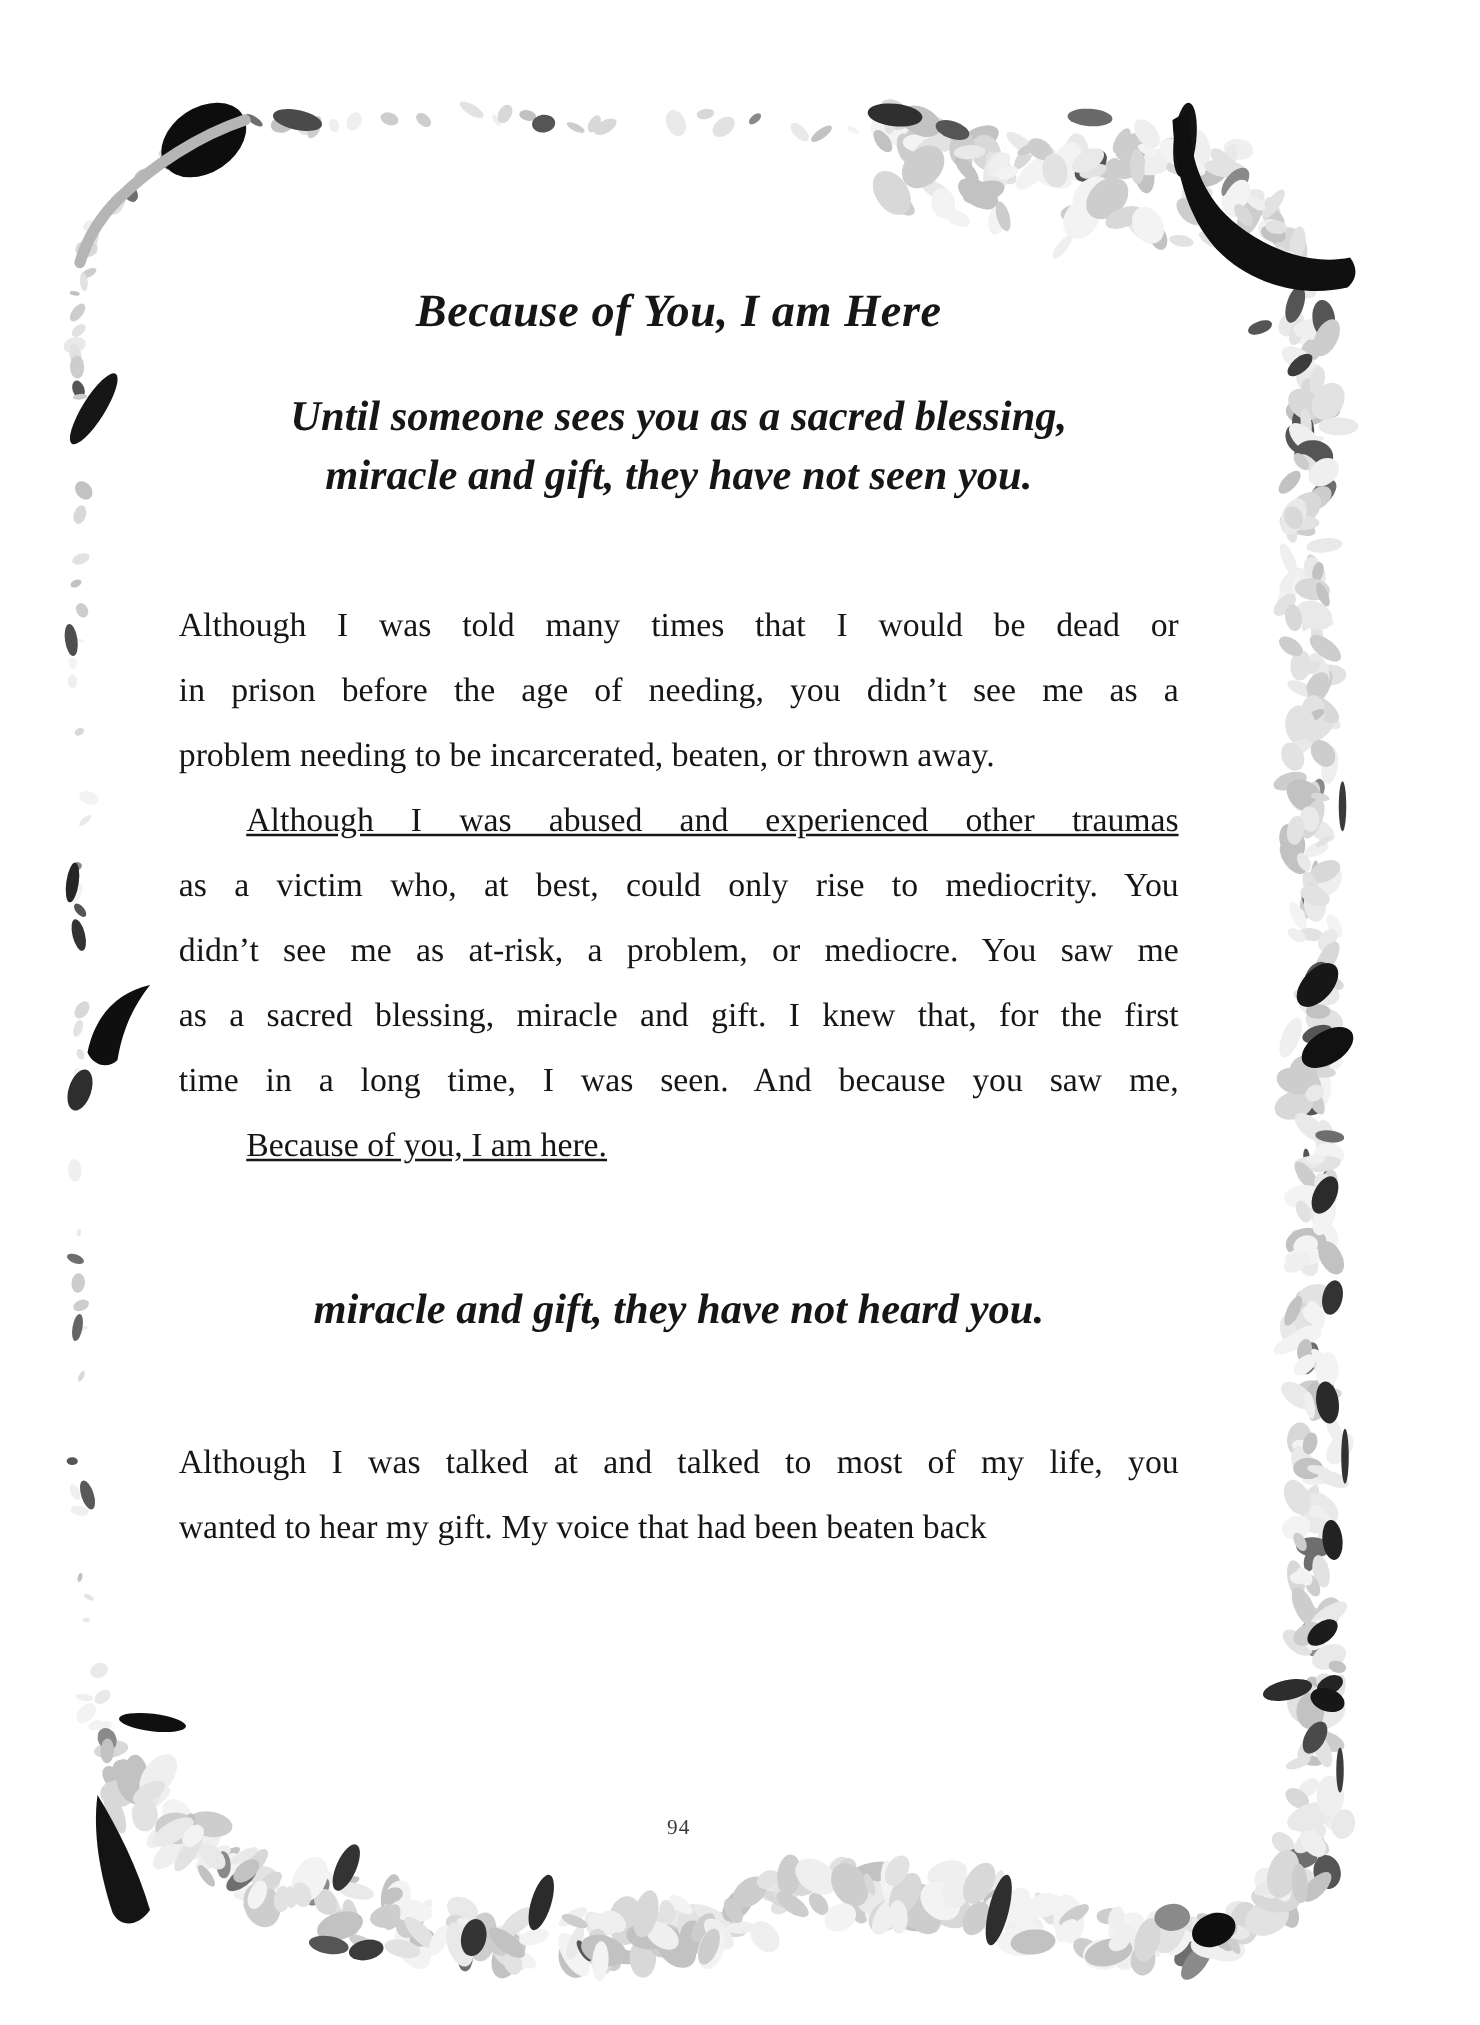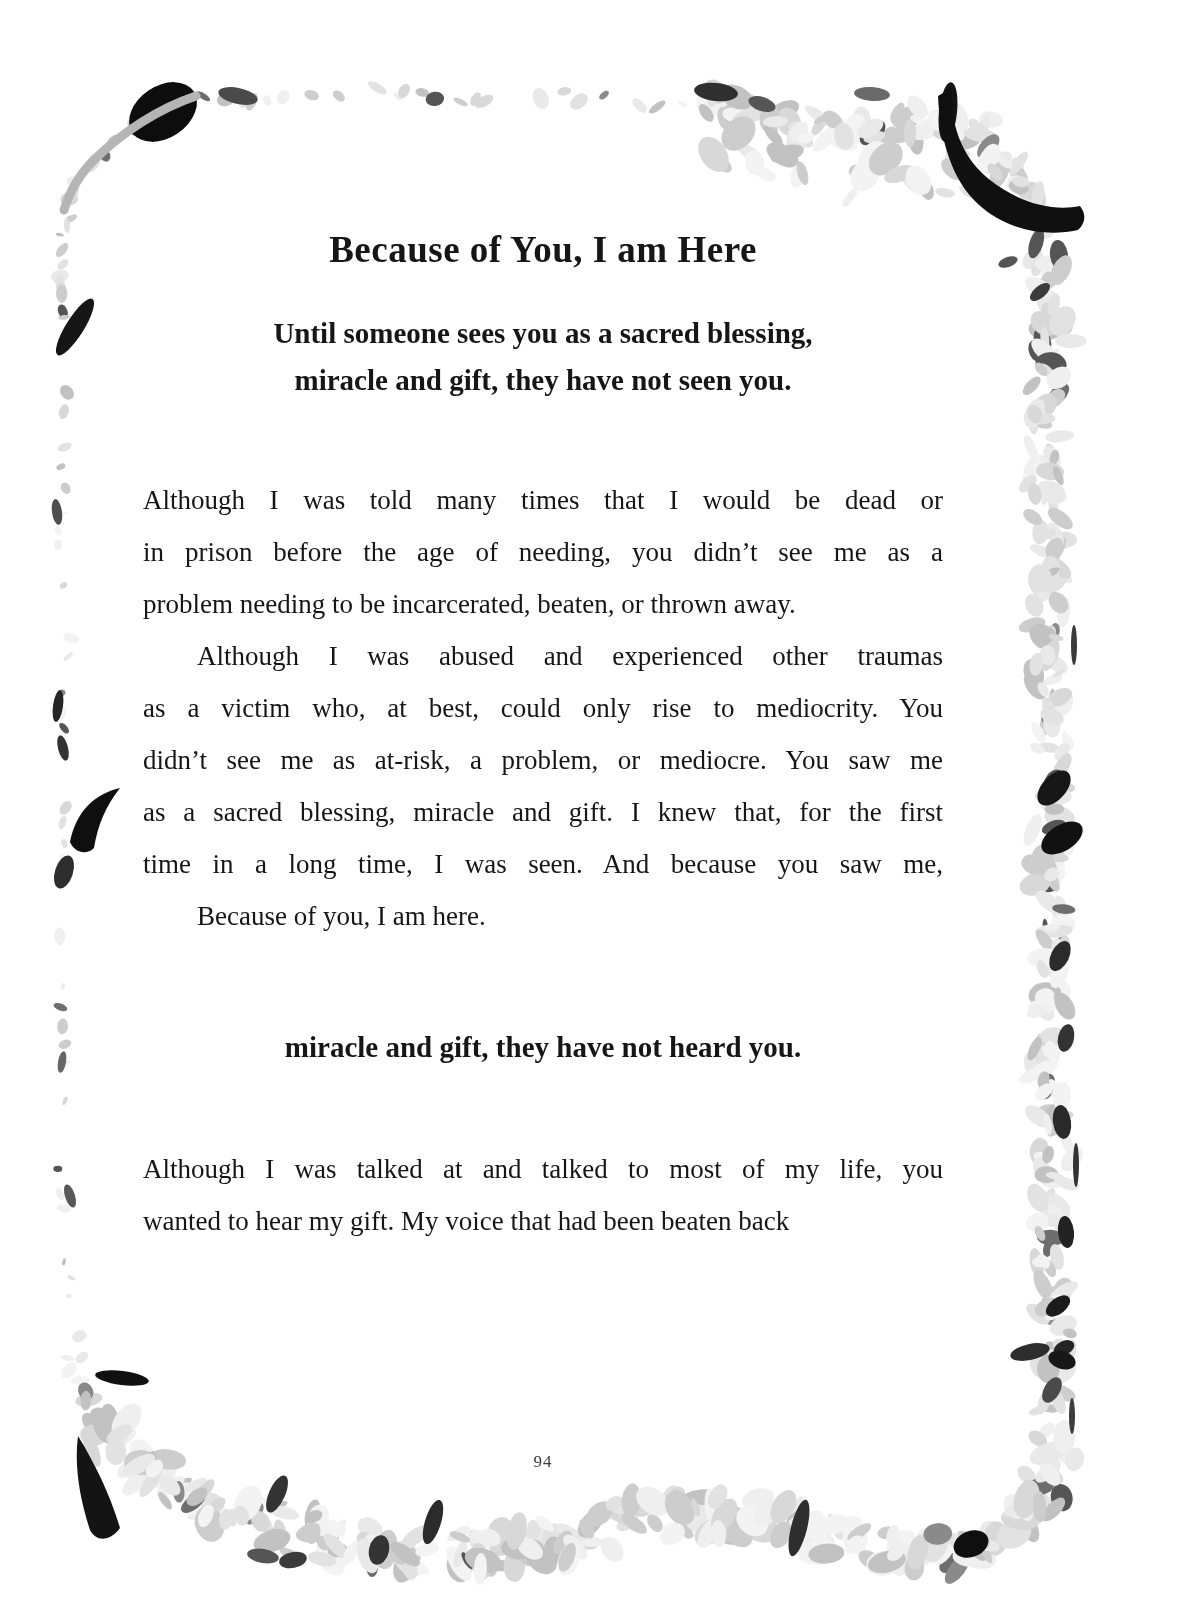--- a/index.html
+++ b/index.html
@@ -4,34 +4,34 @@
 <style>
   html,body { margin:0; padding:0; background:#ffffff; }
   .page {
     position:relative; width:1184px; height:1620px; background:#ffffff;
     overflow:hidden; font-family:"Liberation Serif", serif; color:#161616;
   }
   svg.border { position:absolute; left:0; top:0; width:1184px; height:1620px; }
   .column { position:absolute; left:143px; top:0; width:800px; }
   .title {
     margin:228px 0 0 0; font-size:37px; line-height:44px;
-    font-weight:bold; text-align:center; letter-spacing:.5px;
+    font-weight:bold; font-style:italic; text-align:center; letter-spacing:.5px;
   }
   .epigraph {
-    margin-top:38px; font-size:29px; line-height:47px;
-    font-weight:bold; 
+    margin-top:38px; font-size:34px; line-height:47px;
+    font-weight:bold; font-style:italic;
   }
   .epigraph .line { text-align:center; }
   .epigraph.mid { margin-top:82px; }
   .bodytext { margin-top:70px; font-size:27px; line-height:52px; }
   .bodytext.b2 { margin-top:72px; }
   .para { margin:0; }
   .bodytext .line { text-align:justify; text-align-last:justify; height:52px; overflow:hidden; }
   .bodytext .line.last { text-align-last:left; }
-  .line.indent { text-indent:54px; }
+  .line.indent { text-indent:54px;text-decoration:underline; }
   .pagenum {
     position:absolute; top:1452px; left:143px; width:800px;
     text-align:center; font-size:17px; color:#3a3a3a; letter-spacing:1px;
   }
 </style>
 </head>
 <body>
 
 <div class="page">
 

